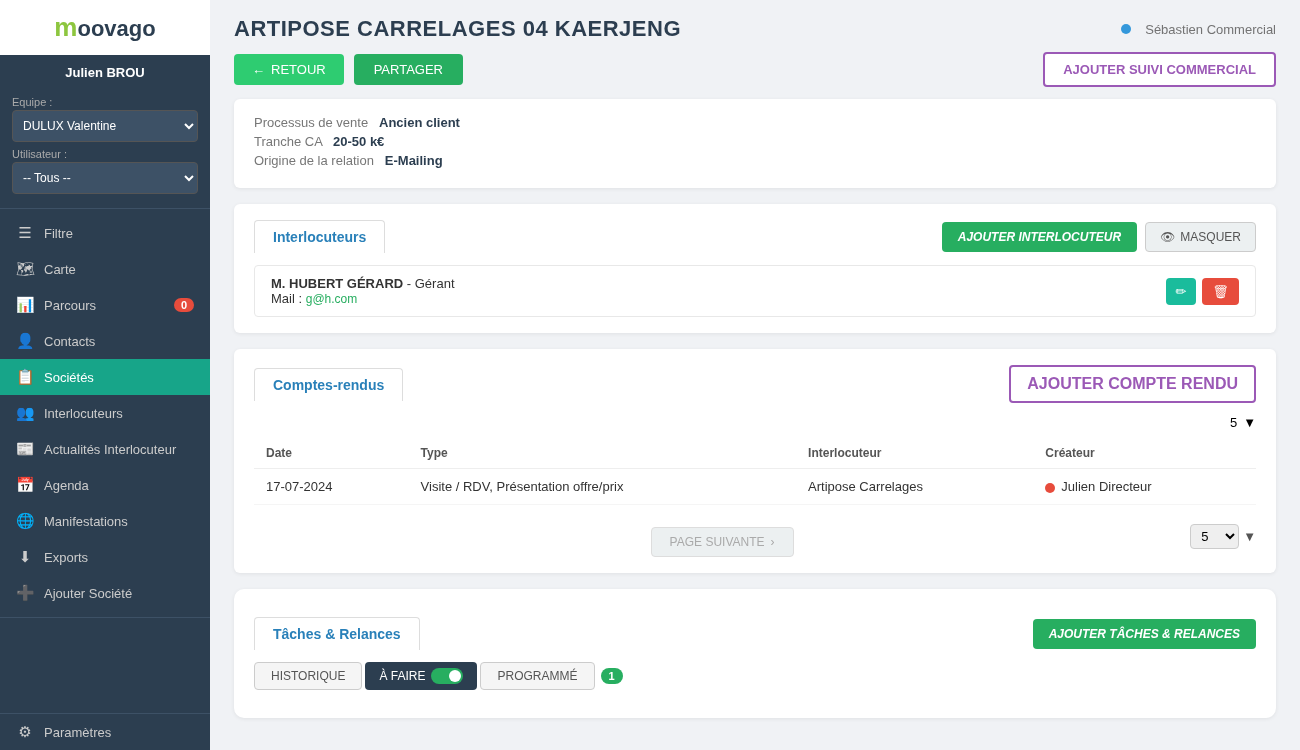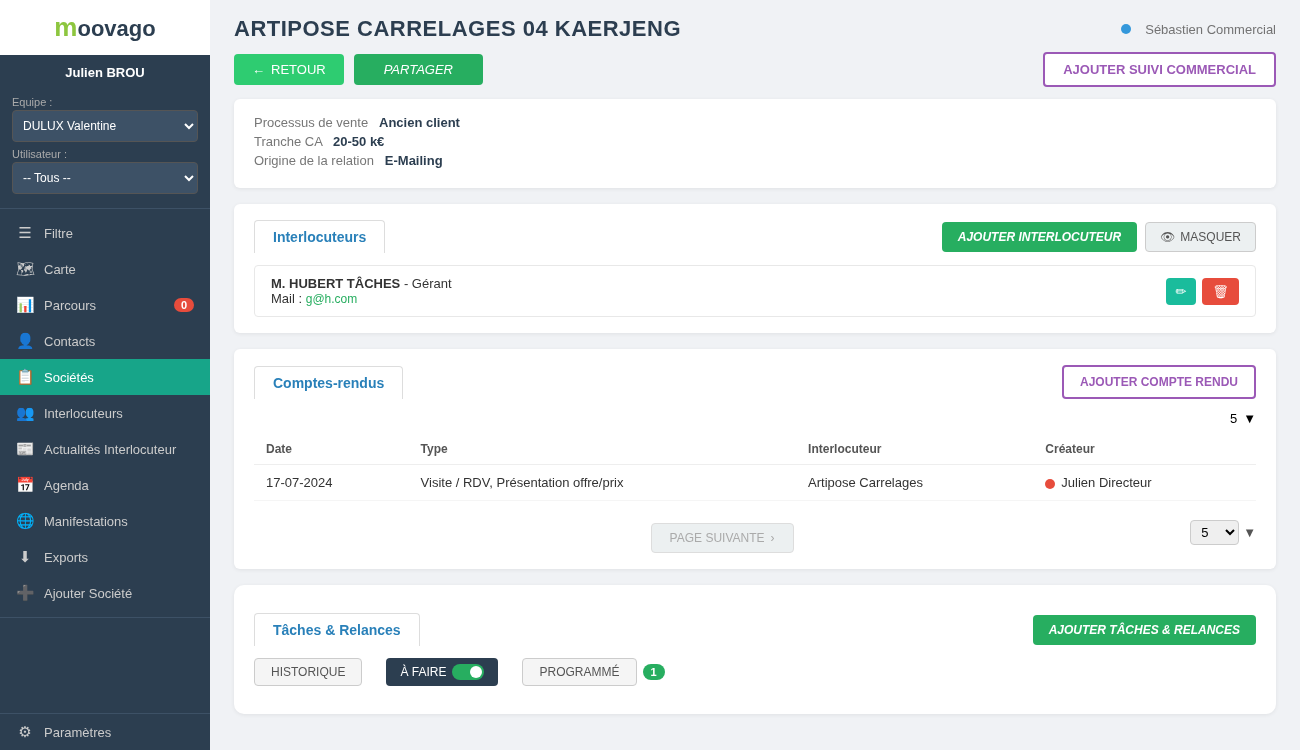--- a/index.html
+++ b/index.html
@@ -131,25 +131,24 @@
       cursor: pointer;
       font-size: 13px;
       display: flex;
       align-items: center;
       gap: 6px;
     }
     .btn-share {
       background: #27ae60;
       color: #fff;
       border: none;
-      padding: 8px 30px;
-      border-radius: 4px;
-      cursor: pointer;
-      font-size: 13px;
-      font-style: italic;
+      padding: 8px 20px;
+      border-radius: 4px;
+      cursor: pointer;
+      font-size: 13px;
     }
     .btn-add-suivi {
       background: #fff;
       color: #9b59b6;
       border: 2px solid #9b59b6;
       padding: 8px 18px;
       border-radius: 4px;
       cursor: pointer;
       font-size: 13px;
       font-weight: bold;
@@ -219,21 +218,21 @@
       align-items: center;
       gap: 5px;
     }
     .btn-purple {
       background: #fff;
       color: #9b59b6;
       border: 2px solid #9b59b6;
       padding: 8px 16px;
       border-radius: 4px;
       cursor: pointer;
-      font-size: 12px;
+      font-size: 16px;
       font-weight: bold;
     }
 
     
     .interlocuteur-row {
       display: flex;
       align-items: center;
       justify-content: space-between;
       background: #fff;
       padding: 10px 16px;
@@ -295,21 +294,21 @@
     
     .taches-section {
       background: #fff;
       border-radius: 10px;
       padding: 28px 20px;
       box-shadow: 0 1px 4px rgba(0,0,0,0.07);
     }
     .toggle-row {
       display: flex;
       align-items: center;
-      gap: 24px;
+      gap: 3px;
       margin-top: 12px;
     }
     .tab-btn {
       padding: 6px 16px;
       border-radius: 4px;
       border: 1px solid #ccc;
       background: #f5f5f5;
       color: #555;
       font-size: 12px;
       cursor: pointer;
@@ -478,21 +477,21 @@
           <button class="btn-green">AJOUTER INTERLOCUTEUR</button>
           <button class="btn-gray">
             <span>👁</span>
             <span>MASQUER</span>
           </button>
         </div>
       </div>
       <div class="interlocuteur-row">
         <div class="interlocuteur-info">
           <div>
-            <strong>M. HUBERT TÂCHES</strong>
+            <strong>M. HUBERT GÉRARD</strong>
             <span> - </span>
             <span>Gérant</span>
           </div>
           <div>
             <span>Mail</span>
             <span> : </span>
             <span class="interlocuteur-mail">g@h.com</span>
           </div>
         </div>
         <div class="interlocuteur-btns">

